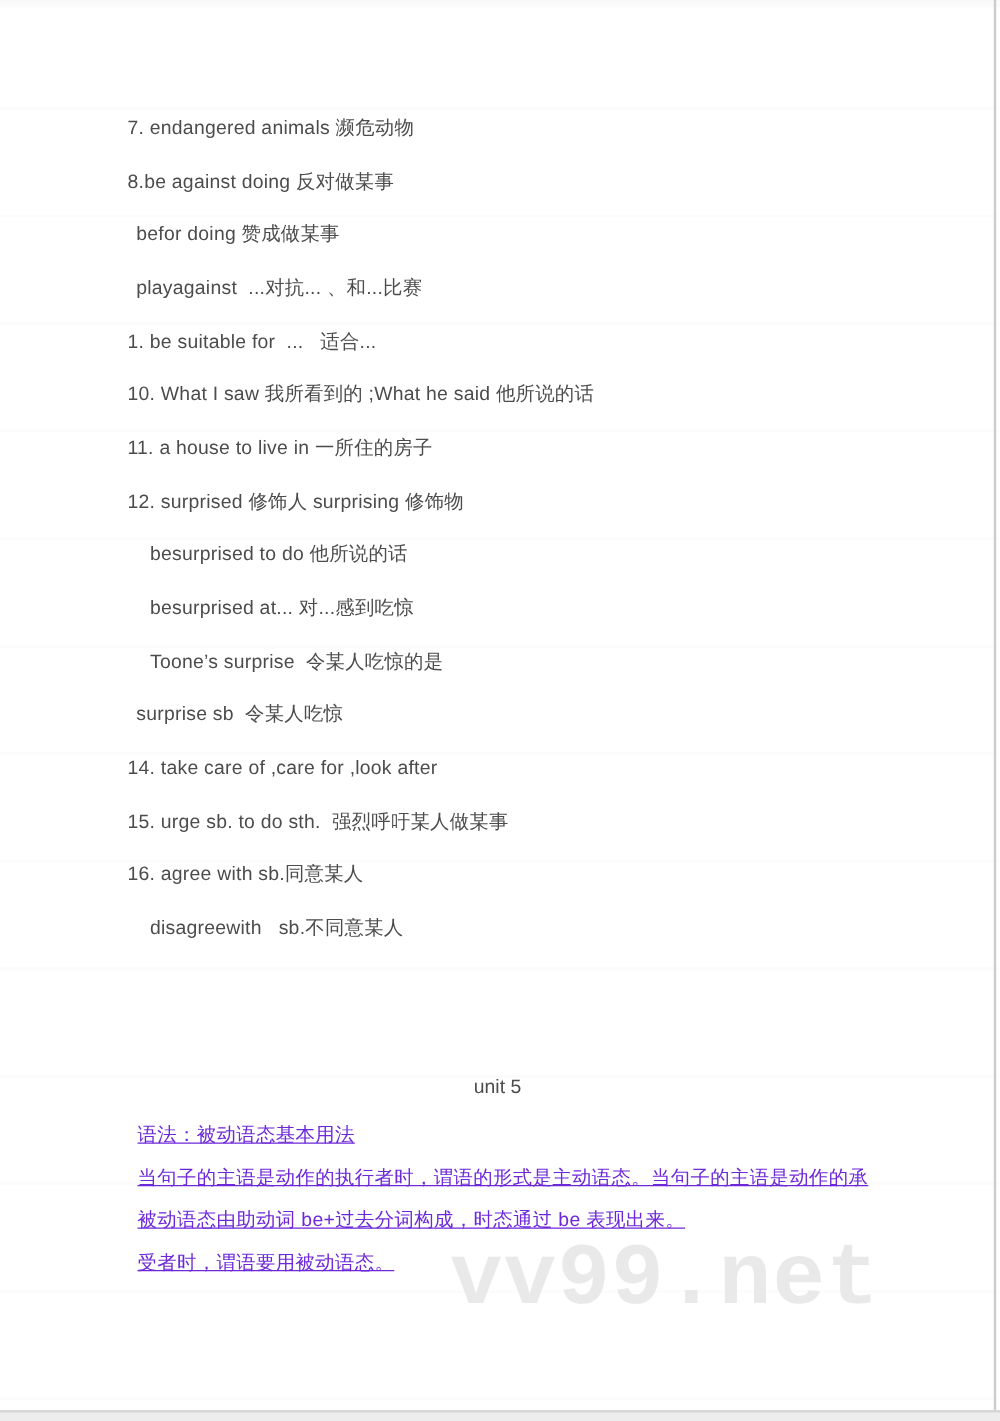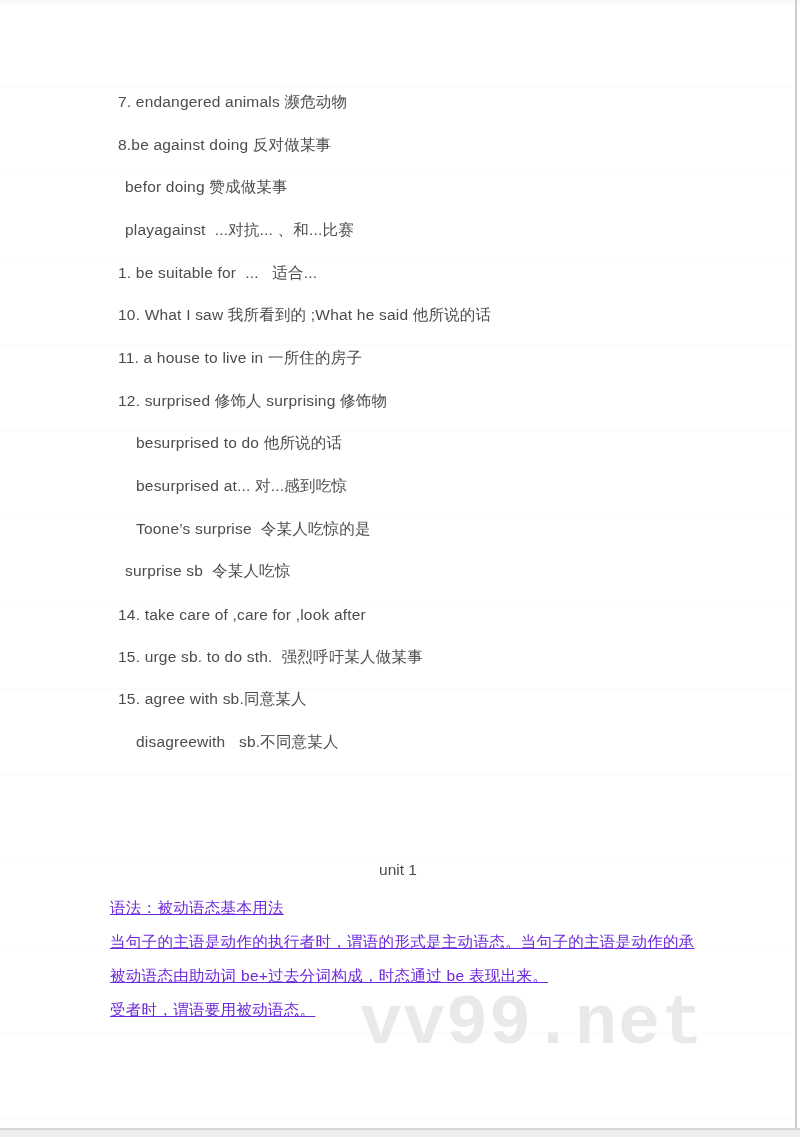--- a/index.html
+++ b/index.html
@@ -13,21 +13,21 @@
   
   .scan-overlay {
     position: absolute; inset: 0;
     background: repeating-linear-gradient(
       to bottom,
       rgba(0,0,0,0.012) 0px, rgba(0,0,0,0.012) 2px,
       rgba(0,0,0,0) 2px, rgba(0,0,0,0) 86px);
     pointer-events: none;
   }
   .vocab-list {
-    position: absolute; top: 81px; left: 118px; width: 620px;
+    position: absolute; top: 81px; left: 102px; width: 620px;
     z-index: 2;
   }
   .vocab-line {
     height: 42.7px;
     display: flex; align-items: center;
     font-size: 15.5px;
     color: #4c4c4c;
     letter-spacing: 0.2px;
     white-space: pre;
   }
@@ -100,25 +100,25 @@
     <div class="vocab-line indent-0">1. be suitable for  ...   适合...</div>
     <div class="vocab-line indent-0">10. What I saw 我所看到的 ;What he said 他所说的话</div>
     <div class="vocab-line indent-0">11. a house to live in 一所住的房子</div>
     <div class="vocab-line indent-0">12. surprised 修饰人 surprising 修饰物</div>
     <div class="vocab-line indent-2">besurprised to do 他所说的话</div>
     <div class="vocab-line indent-2">besurprised at... 对...感到吃惊</div>
     <div class="vocab-line indent-2">Toone’s surprise  令某人吃惊的是</div>
     <div class="vocab-line indent-1">surprise sb  令某人吃惊</div>
     <div class="vocab-line indent-0">14. take care of ,care for ,look after</div>
     <div class="vocab-line indent-0">15. urge sb. to do sth.  强烈呼吁某人做某事</div>
-    <div class="vocab-line indent-0">15. agree with sb.同意某人</div>
+    <div class="vocab-line indent-0">16. agree with sb.同意某人</div>
     <div class="vocab-line indent-2">disagreewith   sb.不同意某人</div>
   </div>
 
-<div class="section-heading">unit 1</div>
+<div class="section-heading">unit 5</div>
 
 <div class="grammar">
 
 <div class="grammar-line">语法：被动语态基本用法</div>
     <div class="grammar-line">当句子的主语是动作的执行者时，谓语的形式是主动语态。当句子的主语是动作的承</div>
     <div class="grammar-line">被动语态由助动词 be+过去分词构成，时态通过 be 表现出来。</div>
     <div class="grammar-line">受者时，谓语要用被动语态。</div>
   </div>
 
 <div class="page-top-edge"></div>

